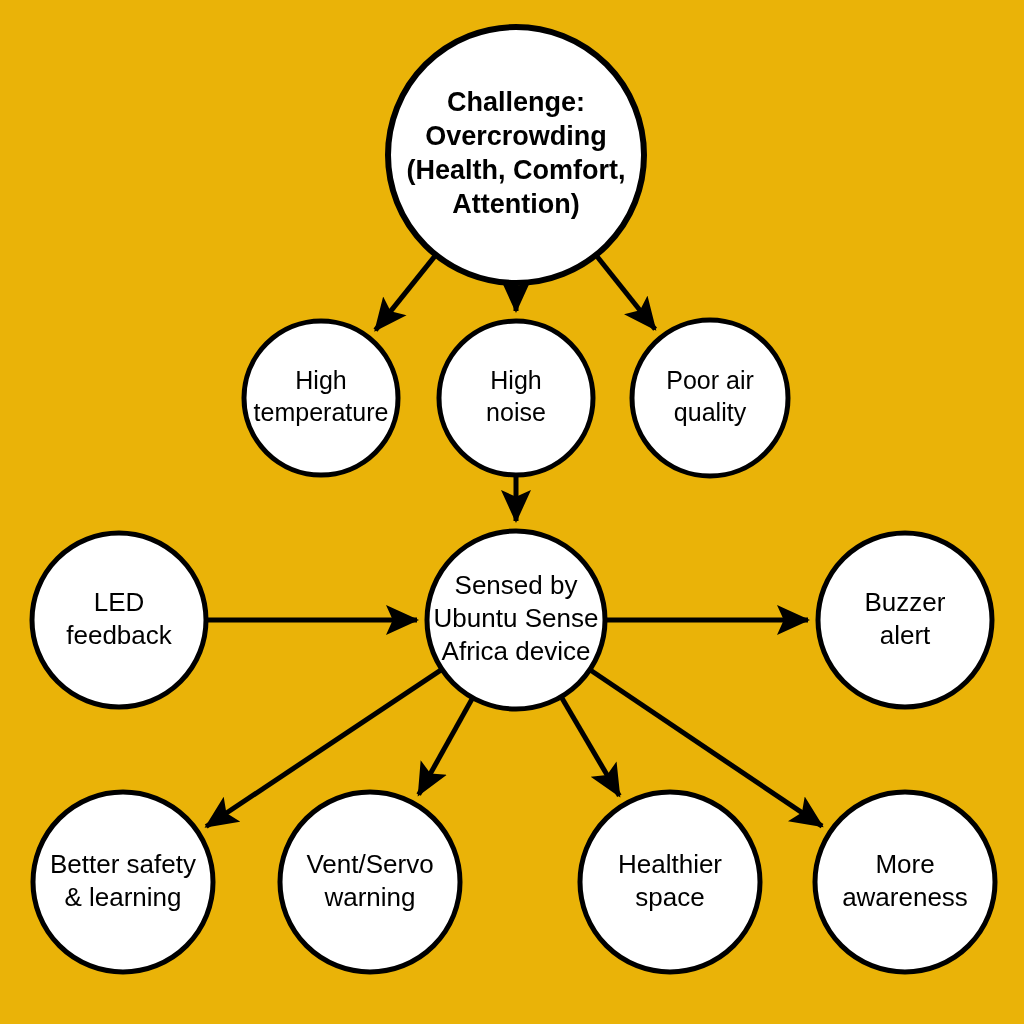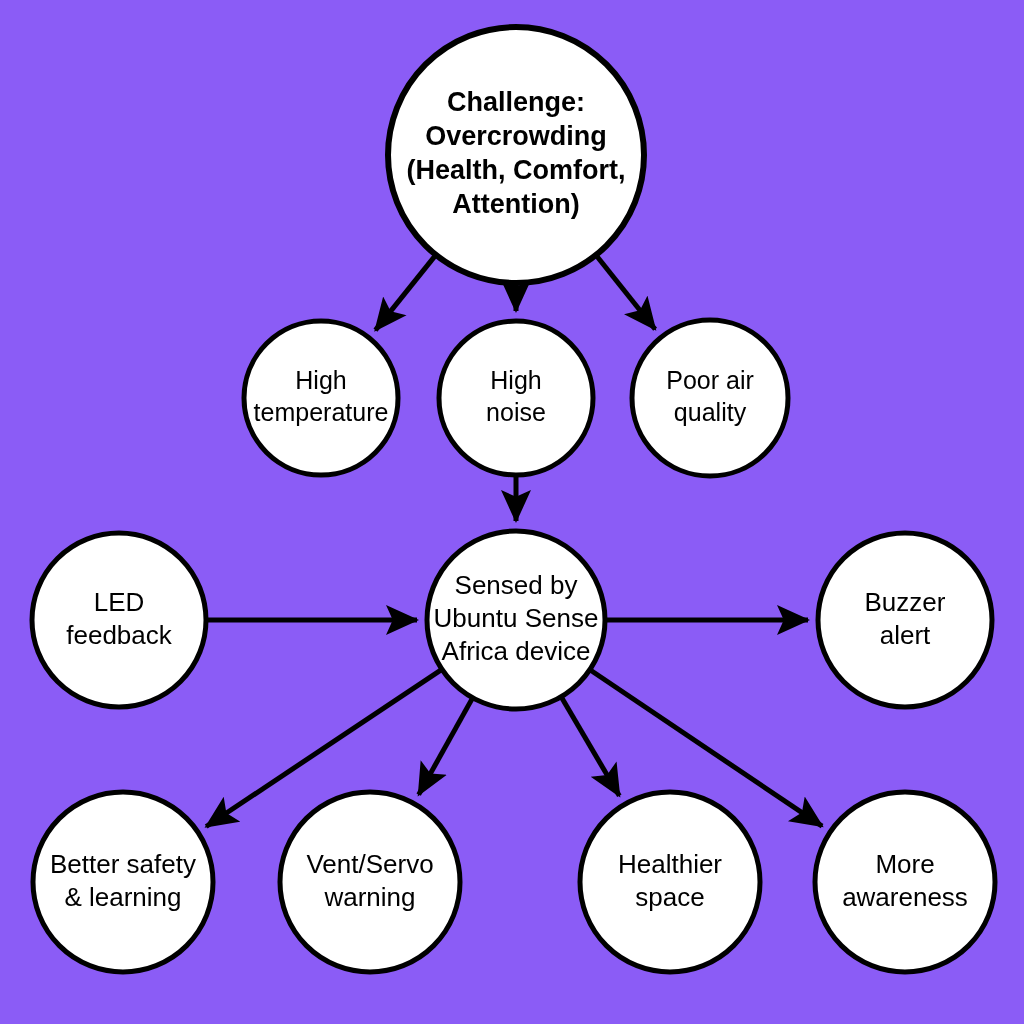--- a/index.html
+++ b/index.html
@@ -10,21 +10,21 @@
   body {
     width: 1024px;
     height: 1024px;
     overflow: hidden;
     font-family: "Liberation Sans", sans-serif;
   }
   #diagram-root {
     position: relative;
     width: 1024px;
     height: 1024px;
-    background: #8b5cf6;
+    background: #eab308;
   }
   svg.flow {
     display: block;
     width: 1024px;
     height: 1024px;
   }
   .node-circle {
     fill: #ffffff;
     stroke: #000000;
     stroke-width: 5;

